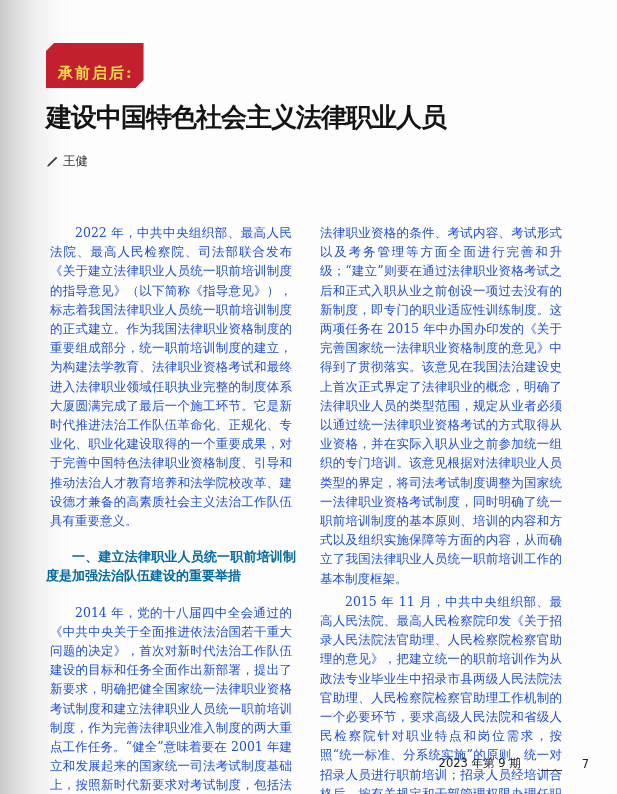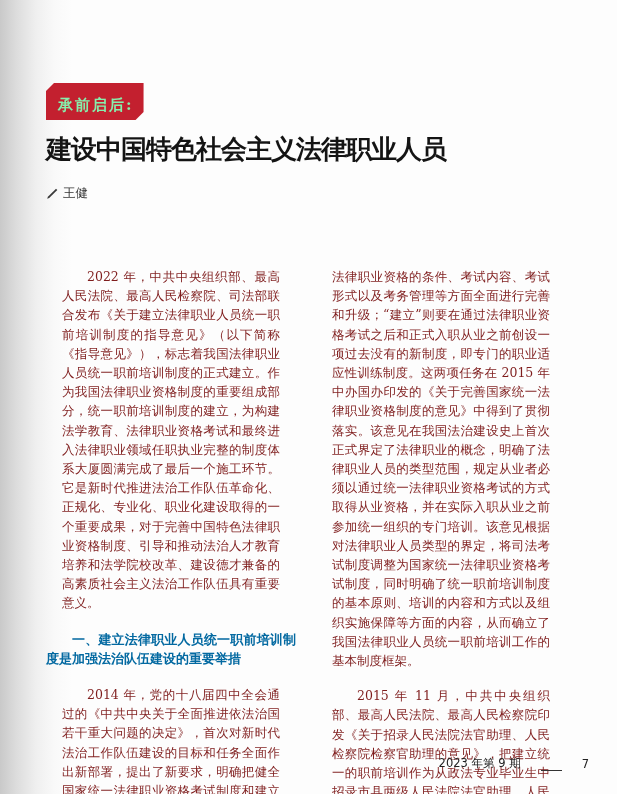--- a/index.html
+++ b/index.html
@@ -21,29 +21,28 @@
     content: "";
     position: absolute; left: 0; top: 0; bottom: 0; width: 72px;
     background: linear-gradient(90deg, #c9c9c9 0px, #dcdcdc 16px, #efefef 36px, #f9f9f9 54px, rgba(255,255,255,0) 72px);
     pointer-events: none;
   }
   .content { position: relative; }
 
   .badge {
     display: inline-block;
     background: #c3202f;
-    color: #86efac;
+    color: #fde047;
     font-family: "DejaVu Serif", "Liberation Serif", serif;
     font-size: 15px;
     font-weight: 700;
     letter-spacing: 2px;
     line-height: 1;
-    padding: 15px 10px 7px 12px;
+    padding: 23px 10px 7px 12px;
     clip-path: polygon(8px 0, 100% 0, 100% calc(100% - 8px), calc(100% - 8px) 100%, 0 100%, 0 8px);
-    margin-top: 40px;
   }
 
   .title {
     margin-top: 10px;
     font-family: "DejaVu Sans", "Liberation Sans", sans-serif;
     font-weight: 700;
     font-size: 26px;
     line-height: 38px;
     letter-spacing: -1px;
     color: #141414;
@@ -62,24 +61,24 @@
 
   .columns {
     margin-top: 49px;
     display: flex;
     gap: 20px;
     width: 520px;
   }
   .col { width: 250px; }
 
   .para {
-    margin: 16px;
+    margin: 4px;
     font-size: 12.5px;
     line-height: 19.2px;
-    color: #7f1d1d;
+    color: #1d4ed8;
     text-align: justify;
     text-justify: inter-ideograph;
   }
   .indent { text-indent: 2em; }
 
   .section-heading {
     margin: 17px 0;
     font-family: "DejaVu Sans", "Liberation Sans", sans-serif;
     font-weight: 700;
     font-size: 13px;

